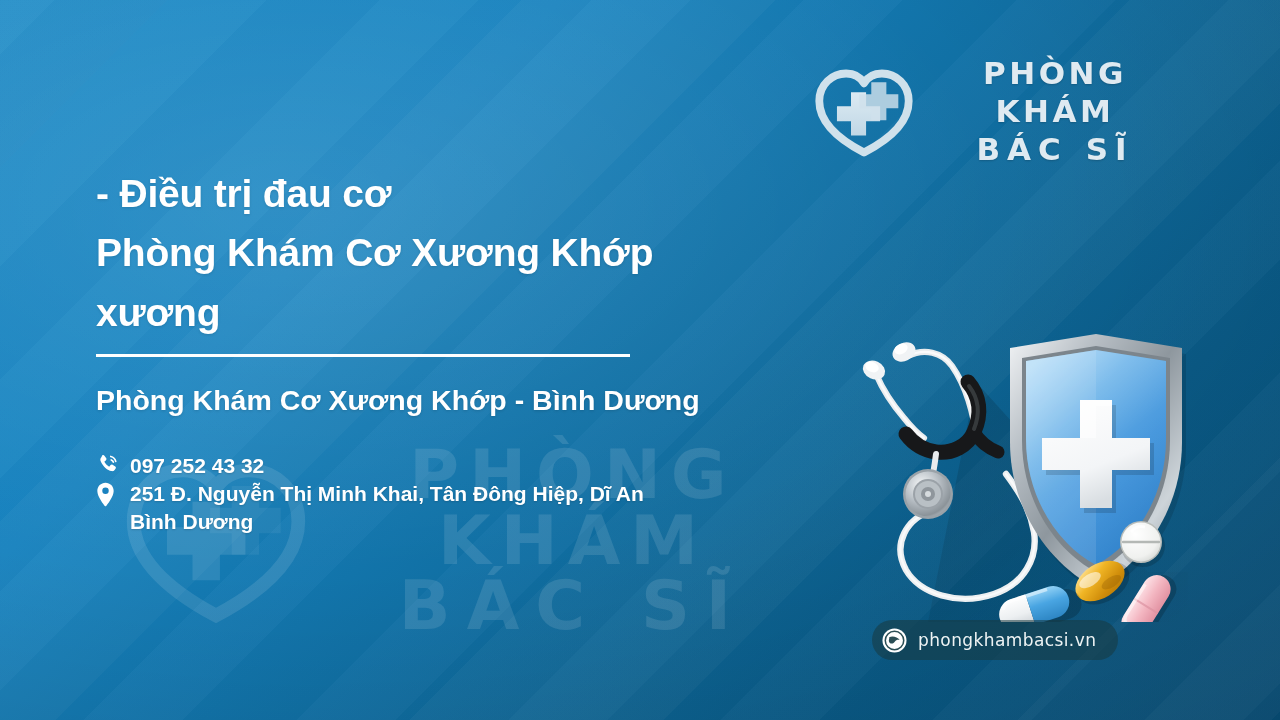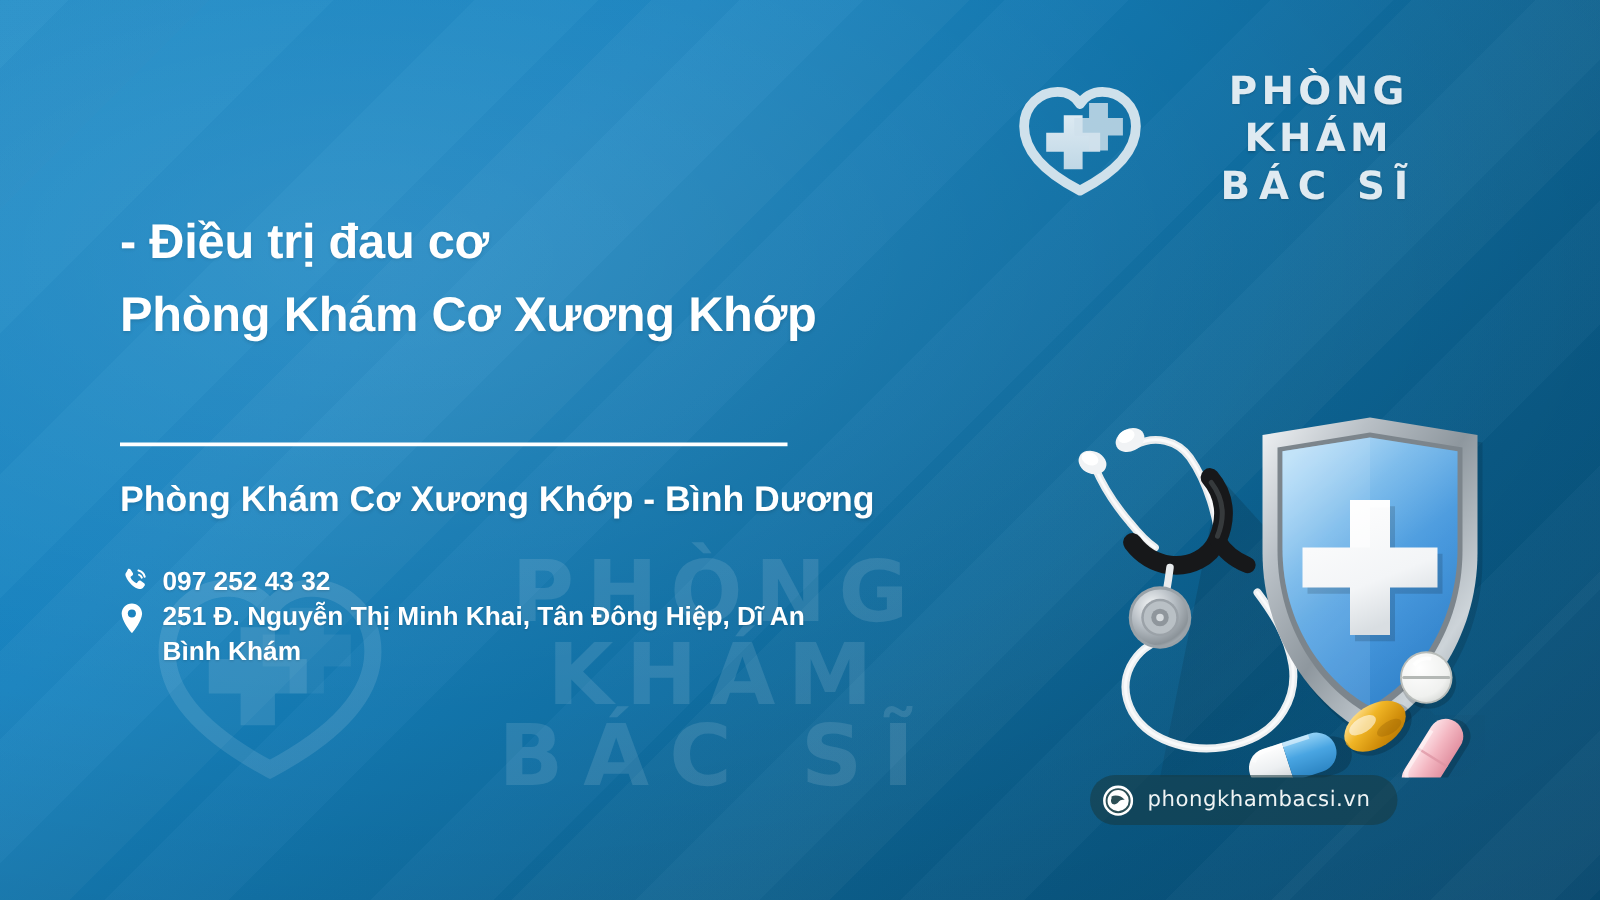--- a/index.html
+++ b/index.html
@@ -190,20 +190,21 @@
     </div>
     <div class="words">
       <div class="w1">PHÒNG KHÁM</div>
       <div class="w2">BÁC SĨ</div>
     </div>
   </div>
 
   <div id="headline">
     <span class="hl">- Điều trị đau cơ</span>
     <span class="hl">Phòng Khám Cơ Xương Khớp</span>
+    <span class="hl">xương</span>
   </div>
 
   <div id="divider"></div>
 
   <div id="subtitle">Phòng Khám Cơ Xương Khớp - Bình Dương</div>
 
   <div id="contacts">
 
     <div class="crow" id="phone-row">
       <span class="ci">
@@ -218,21 +219,21 @@
 
     <div class="crow" id="addr-row">
       <span class="ci">
         <svg width="19" height="25" viewBox="0 0 20 26" aria-hidden="true">
           <path fill="#ffffff" d="M10 0.6C5.2.6 1.4 4.4 1.4 9.2c0 6.1 7.1 14.8 8 15.9.3.4.9.4 1.2 0 .9-1.1 8-9.8 8-15.9C18.6 4.4 14.8.6 10 .6z"></path>
           <circle cx="10" cy="9.1" r="3.4" fill="#1a82bf"></circle>
         </svg>
       </span>
       <span class="ctext">
         <span class="ln">251 Đ. Nguyễn Thị Minh Khai,  Tân Đông Hiệp,  Dĩ An</span>
-        <span class="ln">Bình Khám</span>
+        <span class="ln">Bình Dương</span>
       </span>
     </div>
   </div>
 
   <div id="illus">
     <svg width="340" height="300" viewBox="0 0 340 300" aria-hidden="true">
       <defs>
         <linearGradient id="shBorder" x1="0" y1="0" x2="1" y2="1">
           <stop offset="0" stop-color="#f2f4f6"></stop>
           <stop offset="0.25" stop-color="#b9c0c6"></stop>

